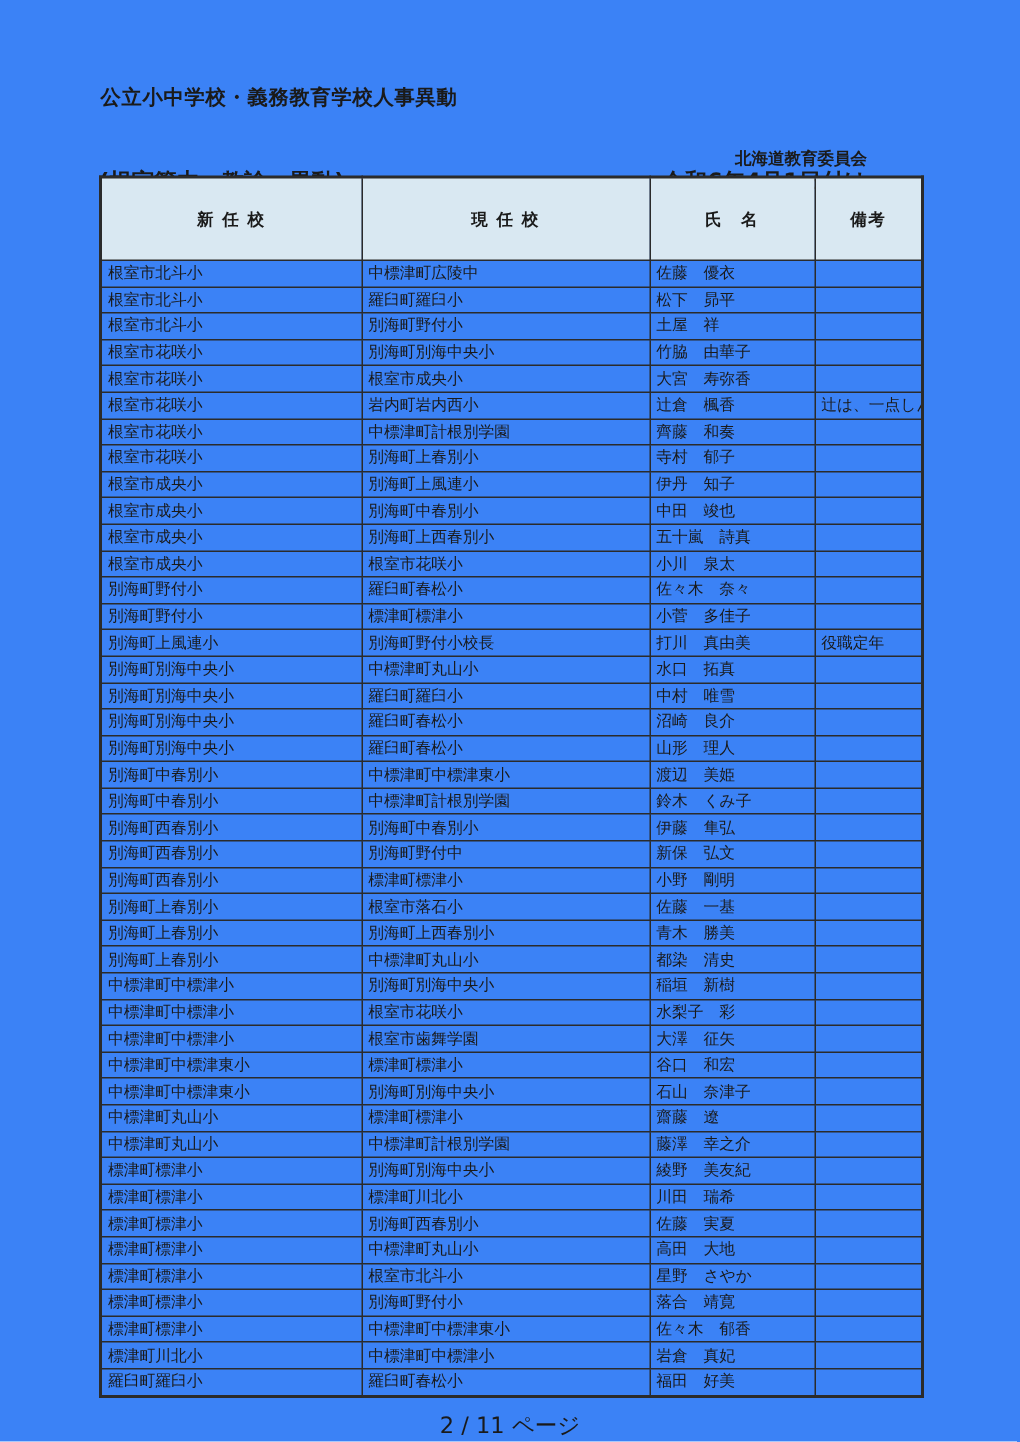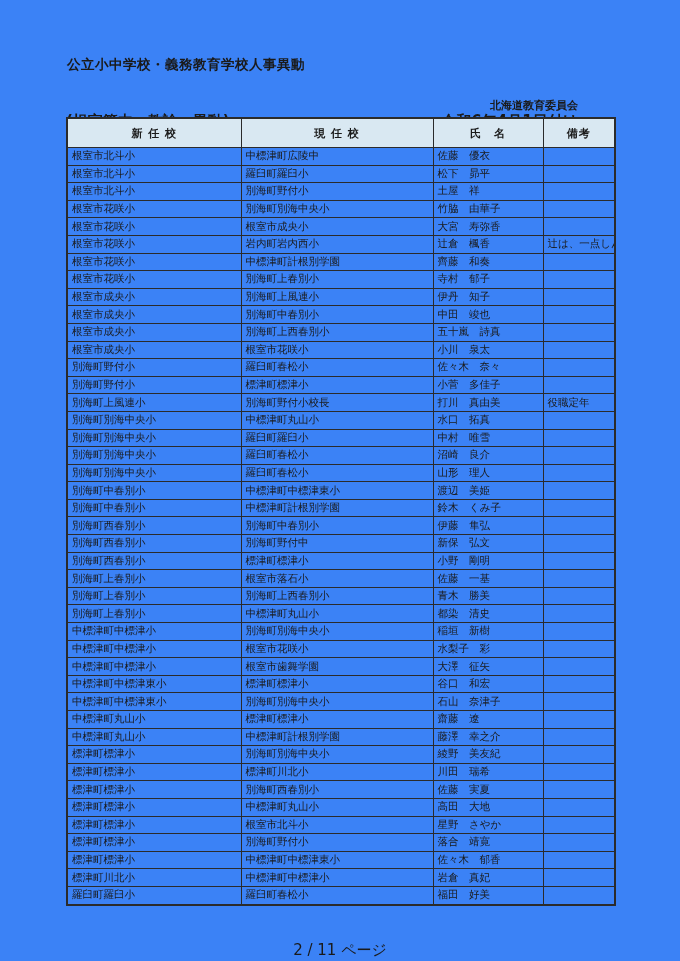--- a/index.html
+++ b/index.html
@@ -4,21 +4,21 @@
 <style>
   html,body{margin:0;padding:0;background:#ffffff;}
   body{width:680px;height:961px;font-family:"DejaVu Sans","Liberation Sans",sans-serif;color:#1a1a1a;}
   .sheet{position:relative;width:680px;height:961px;background:#3b82f6;overflow:hidden;}
   .doc-title{position:absolute;left:67px;top:56px;font-size:13.5px;font-weight:bold;letter-spacing:.5px;}
   .org-line{position:absolute;left:66px;top:82px;width:512px;text-align:right;font-size:11px;font-weight:bold;margin-top:16px;}
   .meta-line{position:absolute;left:66px;top:112px;width:512px;font-size:15px;font-weight:bold;}
   .category{float:left;}
   .date{float:right;}
   table.roster{position:absolute;left:66px;top:117px;width:548px;border-collapse:collapse;table-layout:fixed;border:2px solid #2b2b2b;}
-  table.roster th{background:#d9e8f2;border:1px solid #2b2b2b;height:20px;font-size:11px;font-weight:bold;text-align:center;padding:4px 3px;letter-spacing:1px;}
+  table.roster th{background:#d9e8f2;border:1px solid #2b2b2b;height:20px;font-size:11px;font-weight:bold;text-align:center;padding:17px 3px;letter-spacing:1px;}
   table.roster td{border:1px solid #2b2b2b;height:16.6px;font-size:10.5px;text-align:left;padding:0 4px;white-space:nowrap;overflow:hidden;}
   td.remark-tiny{font-size:6.5px;padding:0 2px;}
   col.c1{width:174px;} col.c2{width:192px;} col.c3{width:110px;} col.c4{width:72px;}
   .footer{position:absolute;left:66px;top:941px;width:548px;text-align:center;font-size:15px;}
 </style>
 </head>
 <body>
 
 <div class="sheet">
 

